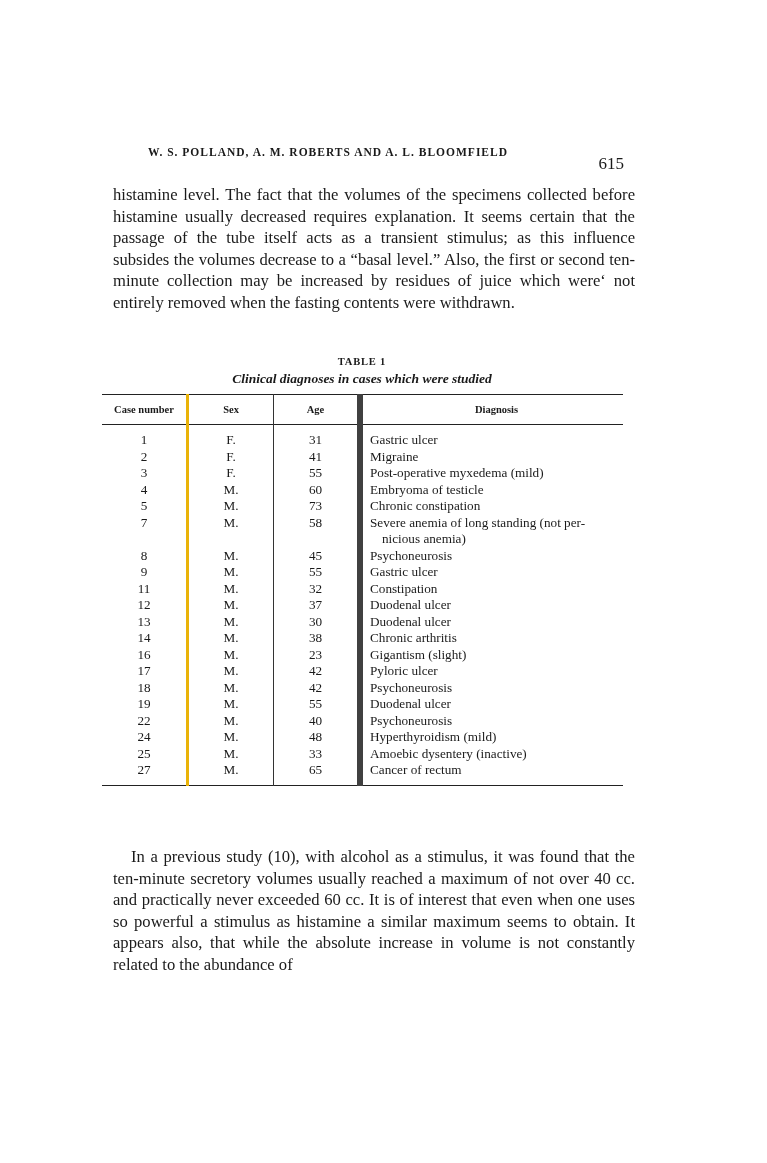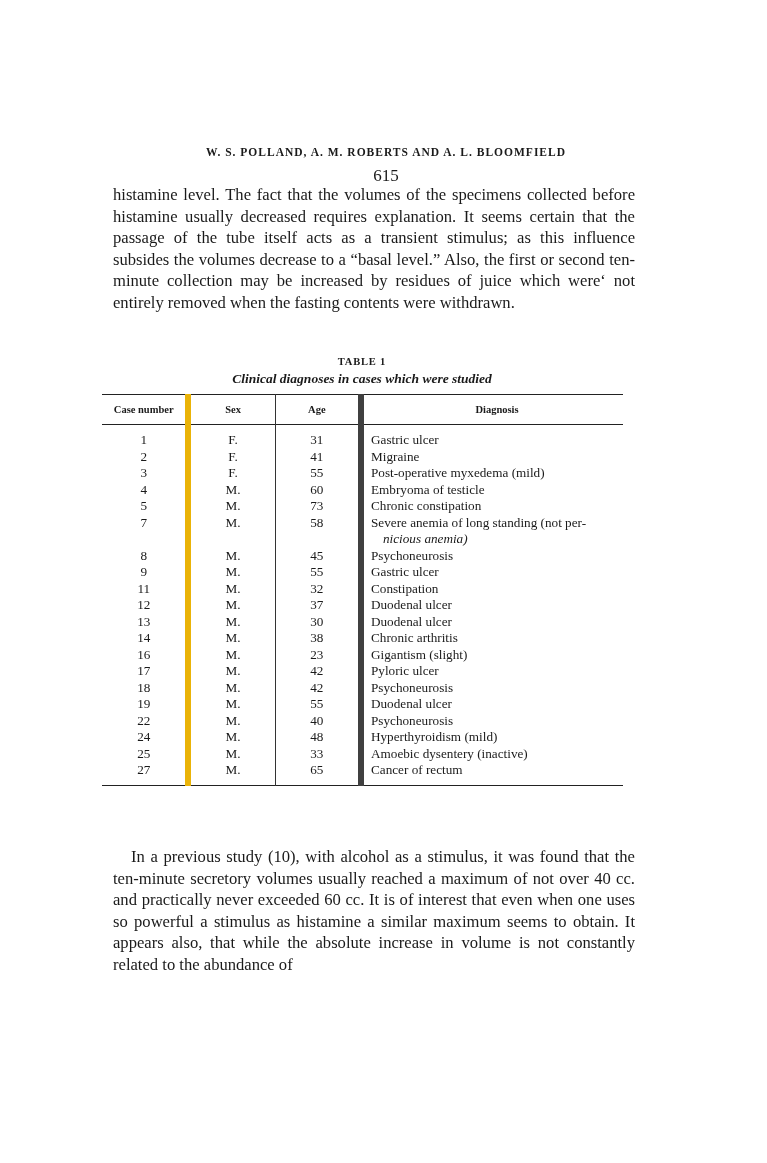--- a/index.html
+++ b/index.html
@@ -4,21 +4,21 @@
 <style>
   html, body { margin: 0; padding: 0; background: #ffffff; }
   body {
     width: 767px; height: 1163px; position: relative; overflow: hidden;
     font-family: "Liberation Serif", "DejaVu Serif", serif; color: #1a1a1a;
   }
   .running-head {
     position: absolute; left: 148px; top: 146px; width: 476px;
     font-size: 12.5px; letter-spacing: 0.6px;
     font-variant: small-caps; font-weight: bold;
-    display: flex; justify-content: space-between; align-items: center; flex-direction: column;
+    display: flex; justify-content: space-between; align-items: flex-start;
   }
   .running-head .authors { text-transform: uppercase; font-size: 11.5px; letter-spacing: 1px; }
   .running-head .page-num { font-size: 17px; font-weight: normal; letter-spacing: 0; margin-top: 8px; }
   .para {
     position: absolute; left: 113px; width: 522px;
     font-size: 16.6px; line-height: 21.6px; text-align: justify; margin: 0;
   }
   .para.p1 { top: 184px; }
   .para.p2 { top: 846px; text-indent: 18px; }
   .table-caption {
@@ -32,28 +32,28 @@
   }
   .clin-table thead tr { border-top: 1.5px solid #222; border-bottom: 1.5px solid #222; }
   .clin-table th {
     font-weight: bold; font-size: 10.5px; height: 29px; padding: 0;
     text-align: center; vertical-align: middle;
   }
   .clin-table td { padding: 0; line-height: 16.5px; vertical-align: top; }
   .clin-table tbody tr:first-child td { padding-top: 7px; }
   .clin-table tbody tr:last-child td { padding-bottom: 6px; }
   .clin-table tbody { border-bottom: 1.5px solid #222; }
-  .col-case { width: 84px; text-align: center; border-right: 6px solid #eab308; }
+  .col-case { width: 84px; text-align: center; border-right: 3px solid #eab308; }
   .col-sex { width: 84px; text-align: center; border-right: 1px solid #333; }
   .col-age { width: 83px; text-align: center; border-right: 6px solid #404040; }
   .col-diag { text-align: left; padding-left: 7px !important; margin-left: 42px; }
   td.col-diag { padding-left: 7px; }
   .diag-text { display: block; padding-left: 0; text-indent: 0; }
   .diag-wrap { display: block; width: 252px; text-align: justify; text-align-last: left; }
-  .diag-cont { display: block; padding-left: 12px; font-style: italic; }
+  .diag-cont { display: block; padding-left: 12px; }
 </style>
 </head>
 <body>
 
 <div class="running-head">
   <span class="authors">W. S. Polland, A. M. Roberts and A. L. Bloomfield</span>
   <span class="page-num">615</span>
 </div>
 
 <p class="para p1">histamine level. The fact that the volumes of the specimens collected before histamine usually decreased requires explanation. It seems certain that the passage of the tube itself acts as a transient stimulus; as this influence subsides the volumes decrease to a “basal level.” Also, the first or second ten-minute collection may be increased by residues of juice which were‘ not entirely removed when the fasting contents were withdrawn.</p>

